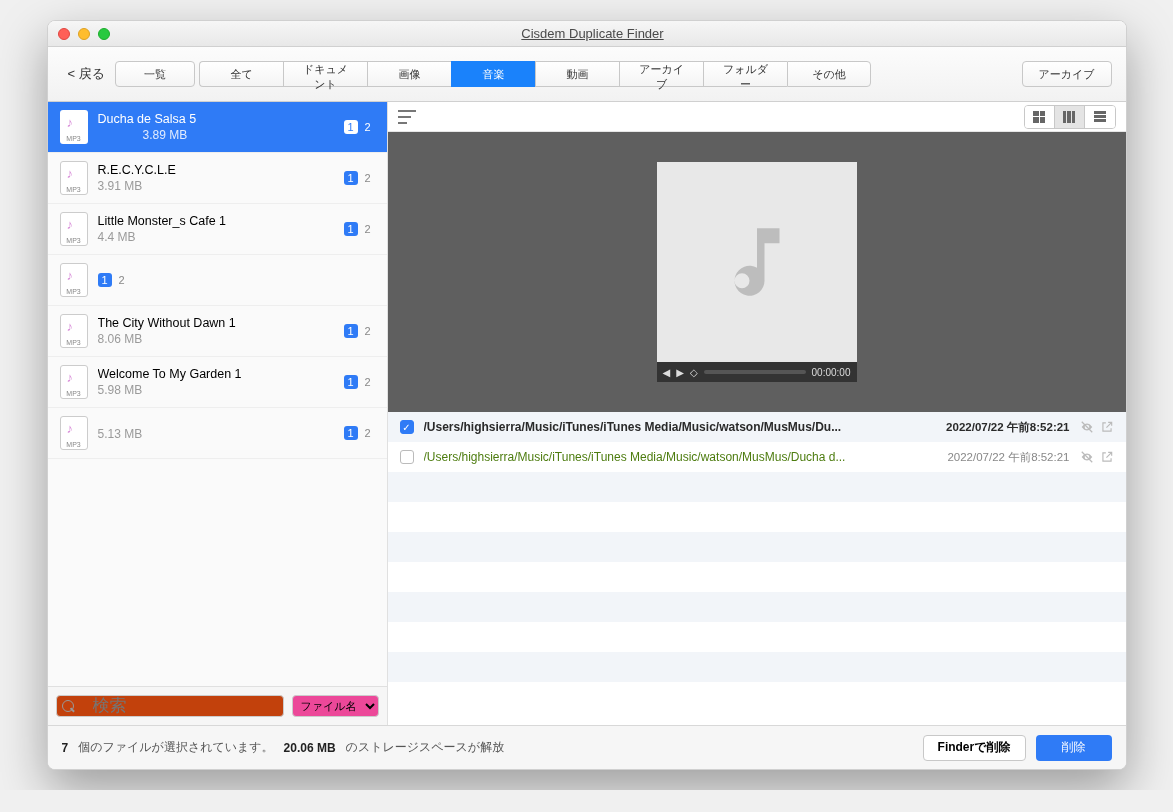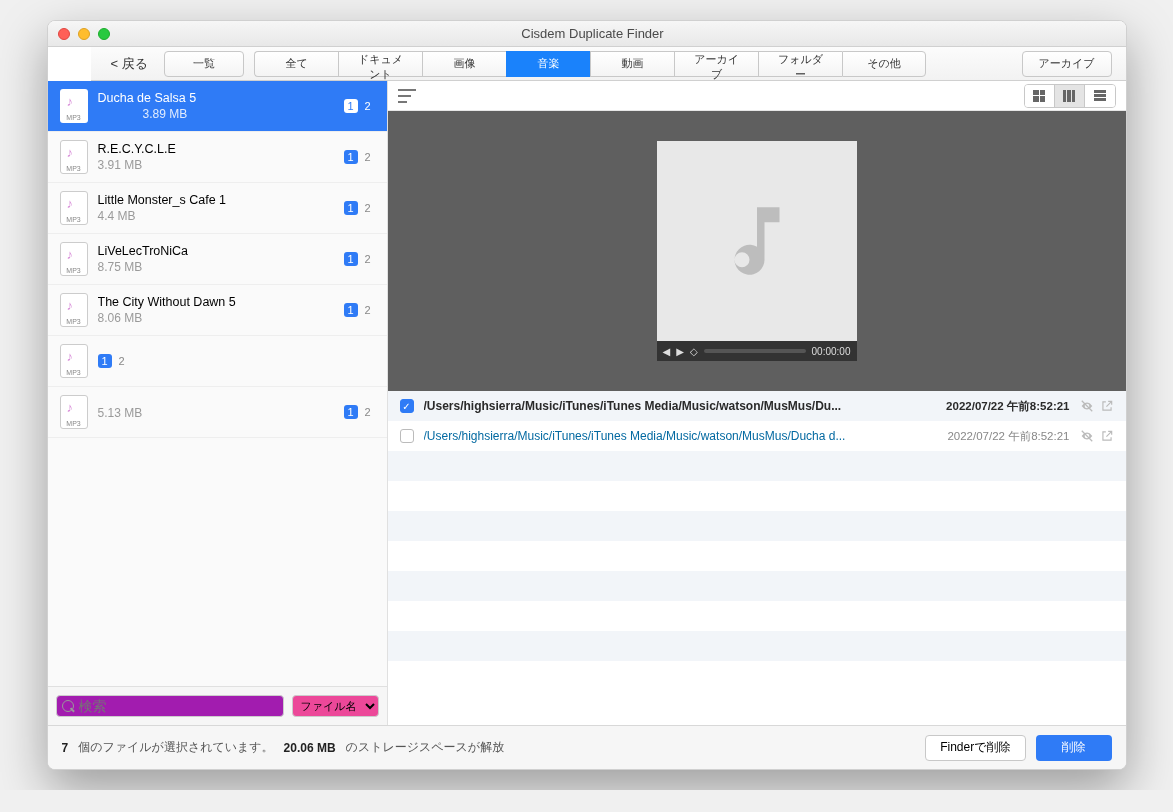--- a/index.html
+++ b/index.html
@@ -11,24 +11,24 @@
   }
   .titlebar {
     height: 26px; background: linear-gradient(#f6f6f6,#e8e8e8); border-bottom: 1px solid #d0d0d0;
     display: flex; align-items: center; padding: 0 10px; position: relative;
   }
   .traffic { display: flex; gap: 8px; }
   .dot { width: 12px; height: 12px; border-radius: 50%; }
   .dot.red { background:#ff5f57; border:1px solid #e04640;}
   .dot.yellow { background:#ffbd2e; border:1px solid #dea123;}
   .dot.green { background:#28c940; border:1px solid #1dad2b;}
-  .title { position: absolute; left:12px; right:0; text-align:center; font-size:13px; color:#4a4a4a; }
+  .title { position: absolute; left:12px; right:0; text-align:center; font-size:13px; color:#4a4a4a;text-decoration:underline; }
   .toolbar {
-    height: 34px; background: linear-gradient(#fcfcfc,#f2f2f2); border-bottom:1px solid #d0d0d0;
-    display:flex; align-items:center; padding:0 14px; gap:10px;margin-left:43px;
+    height: 55px; background: linear-gradient(#fcfcfc,#f2f2f2); border-bottom:1px solid #d0d0d0;
+    display:flex; align-items:center; padding:0 14px; gap:4px;
   }
   .back { font-size:13px; color:#333; cursor:pointer; padding:4px 6px; }
   .btn, .seg button, .similar {
     height: 26px; border:1px solid #c8c8c8; background:linear-gradient(#fff,#f4f4f4);
     border-radius:4px; font-size:11px; color:#333; padding:0 14px; cursor:pointer;
   }
   .list-btn { width: 80px; }
   .seg { display:flex; }
   .seg button { border-radius:0; border-right:none; width: 84px; }
   .seg button:first-child { border-radius:4px 0 0 4px; }
@@ -49,21 +49,21 @@
   .row .size { font-size:12px; color:#9a9a9a; margin-top:2px;}
   .row.selected .size { color: rgba(255,255,255,0.85); margin-left: 45px; }
   .row .badges { display:flex; gap:3px; font-size:11px; }
   .row .badges span { width:14px; height:14px; display:flex; align-items:center; justify-content:center; border-radius:3px; }
   .row .badges .b1 { background:#2f7bf6; color:#fff; }
   .row.selected .badges .b1 { background:#fff; color:#2f7bf6; }
   .row .badges .b2 { color:#888; }
   .row.selected .badges .b2 { color:#fff; }
   .sidebar-bottom { padding:8px; border-top:1px solid #e0e0e0; display:flex; gap:8px; background:#f6f6f6;}
   .search { flex:1; position:relative; }
-  .search input { width:100%; height:22px; border:1px solid #ccc; border-radius:4px; padding:0 6px 0 22px; font-size:14px; background:#a21caf;}
+  .search input { width:100%; height:22px; border:1px solid #ccc; border-radius:4px; padding:0 6px 0 36px; font-size:17px; background:#c2410c;}
   .search::before { content:""; position:absolute; left:6px; top:5px; width:10px; height:10px; border:1.5px solid #999; border-radius:50%;}
   .search::after { content:""; position:absolute; left:14px; top:14px; width:5px; height:1.5px; background:#999; transform:rotate(45deg);}
   .sortsel { height:22px; border:1px solid #ccc; border-radius:4px; font-size:11px; background:#ec4899; padding:0 4px;}
   .main { flex:1; display:flex; flex-direction:column; min-width:0;}
   .main-top { height:30px; display:flex; align-items:center; padding:0 10px; gap:8px; border-bottom:1px solid #e6e6e6;}
   .sort-lines { width:18px; height:14px; display:flex; flex-direction:column; justify-content:space-between; cursor:pointer;}
   .sort-lines span{ height:2px; background:#777; display:block;}
   .sort-lines span:nth-child(1){width:100%;} .sort-lines span:nth-child(2){width:75%;} .sort-lines span:nth-child(3){width:50%;}
   .viewseg { margin-left:auto; display:flex; border:1px solid #c8c8c8; border-radius:4px; overflow:hidden;}
   .viewseg button { width:30px; height:22px; border:none; background:#fff; cursor:pointer; font-size:11px; color:#555; border-right:1px solid #c8c8c8; display:flex; align-items:center; justify-content:center;}
@@ -75,29 +75,29 @@
   .preview-art svg { width:90px; height:90px; fill:#bdbdbd;}
   .player { height:20px; background:#333; display:flex; align-items:center; padding:0 6px; gap:6px; color:#ddd; font-size:10px;}
   .player .track { flex:1; height:4px; background:#555; border-radius:2px;}
   .duplist { flex:1; overflow:auto; }
   .duprow { display:flex; align-items:center; height:30px; padding:0 12px; gap:10px; font-size:12px; color:#333;}
   .duprow:nth-child(odd){ background:#f2f5f9;}
   .duprow:nth-child(even){ background:#fff;}
   .chk { width:14px; height:14px; border:1px solid #bbb; border-radius:3px; background:#fff; display:flex; align-items:center; justify-content:center; flex-shrink:0;}
   .chk.on { background:#2f7bf6; border-color:#2f7bf6; color:#fff; font-size:10px;}
   .duprow .path { flex:1; white-space:nowrap; overflow:hidden; text-overflow:ellipsis; font-weight:600; color:#2a2a2a;}
-  .duprow.off .path { font-weight:400; color:#0369a1;}
+  .duprow.off .path { font-weight:400; color:#4d7c0f;}
   .duprow .date { font-size:11.5px; font-weight:600; color:#2a2a2a;}
   .duprow.off .date { color:#888; font-weight:400;}
   .duprow .icons { display:flex; gap:6px; color:#bbb;}
   .hidden-icon, .open-icon { width:14px; height:14px; }
   .statusbar { height:44px; border-top:1px solid #d8d8d8; background:#f6f6f6; display:flex; align-items:center; padding:0 14px; gap:10px; font-size:12px; color:#555;}
   .statusbar .spacer{flex:1;}
   .statusbar .num{ font-weight:bold; color:#222;}
-  .outline-btn{ height:26px; padding:0 14px; border:1px solid #c8c8c8; background:#fff; border-radius:4px; font-size:12px; cursor:pointer;}
+  .outline-btn{ height:26px; padding:0 14px; border:1px solid #c8c8c8; background:#fff; border-radius:4px; font-size:12px; cursor:pointer;font-weight:bold;}
   .primary-btn{ height:26px; padding:0 26px; border:none; background:#2f7bf6; color:#fff; border-radius:4px; font-size:12px; cursor:pointer;}
   .grid4{display:grid;grid-template-columns:1fr 1fr;grid-template-rows:1fr 1fr;gap:1px;width:12px;height:12px;}
   .grid4 span{background:#666;}
   .cols{display:flex;gap:1px;width:12px;height:12px;} .cols span{flex:1;background:#666;}
   .listv{display:flex;flex-direction:column;gap:1px;width:12px;height:12px;} .listv span{flex:1;background:#666;}
 </style>
 </head>
 <body>
 
 <div class="window">
@@ -165,45 +165,45 @@
             </div>
             <div class="badges">
               <span class="b1">1</span>
               <span class="b2">2</span>
             </div>
           </div>
           <div class="row">
             <div class="icon">
               <span class="note">♪</span>
             </div>
-            <div class="meta">
-              <div class="name">LiVeLecTroNiCa</div>
-              <div class="size">8.75 MB</div>
-            </div>
-            <div class="badges">
-              <span class="b1">1</span>
-              <span class="b2">2</span>
-            </div>
-          </div>
-          <div class="row">
-            <div class="icon">
-              <span class="note">♪</span>
-            </div>
-            <div class="meta">
-              <div class="name">The City Without Dawn 5</div>
+            <div class="badges">
+              <span class="b1">1</span>
+              <span class="b2">2</span>
+            </div>
+          </div>
+          <div class="row">
+            <div class="icon">
+              <span class="note">♪</span>
+            </div>
+            <div class="meta">
+              <div class="name">The City Without Dawn 1</div>
               <div class="size">8.06 MB</div>
             </div>
             <div class="badges">
               <span class="b1">1</span>
               <span class="b2">2</span>
             </div>
           </div>
           <div class="row">
             <div class="icon">
               <span class="note">♪</span>
+            </div>
+            <div class="meta">
+              <div class="name">Welcome To My Garden 1</div>
+              <div class="size">5.98 MB</div>
             </div>
             <div class="badges">
               <span class="b1">1</span>
               <span class="b2">2</span>
             </div>
           </div>
           <div class="row">
             <div class="icon">
               <span class="note">♪</span>
             </div>

